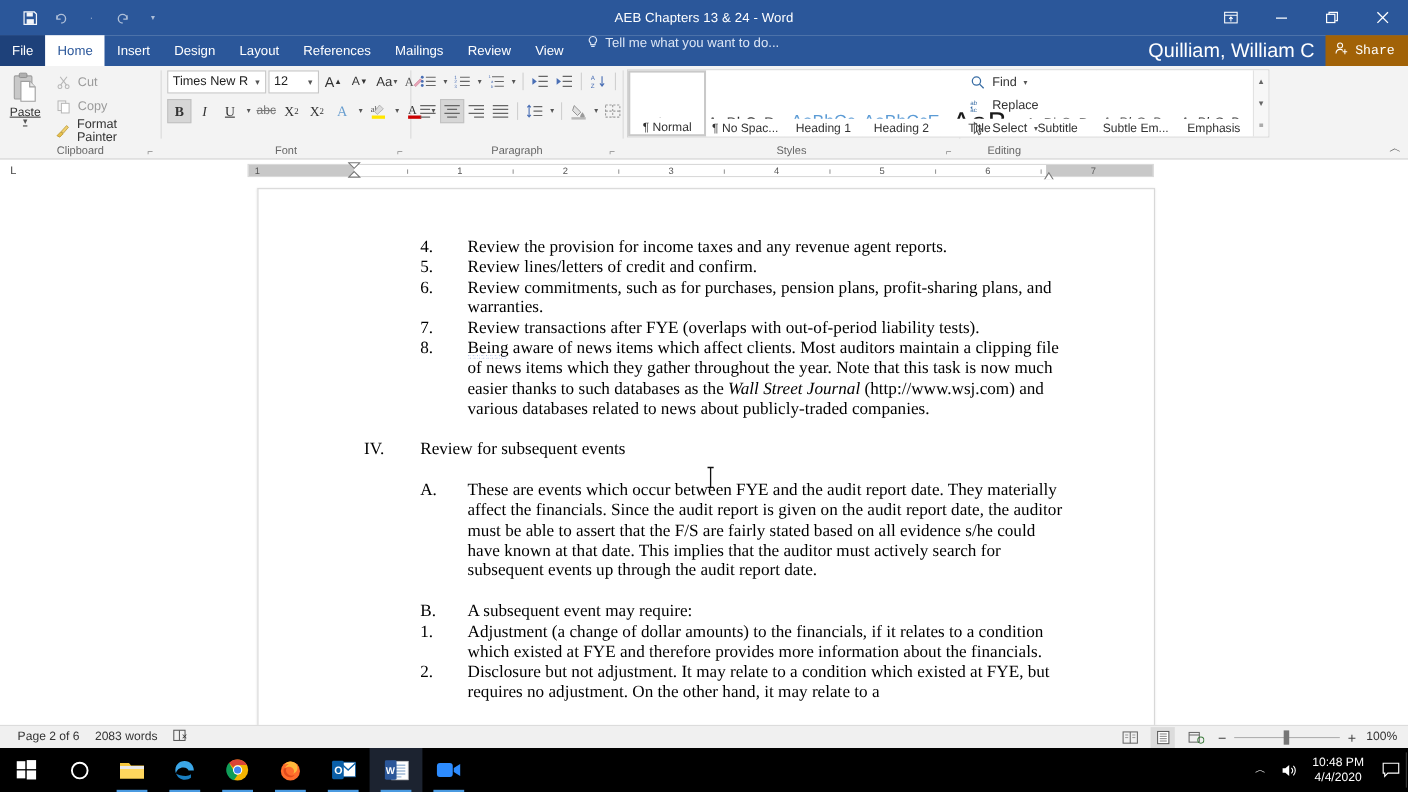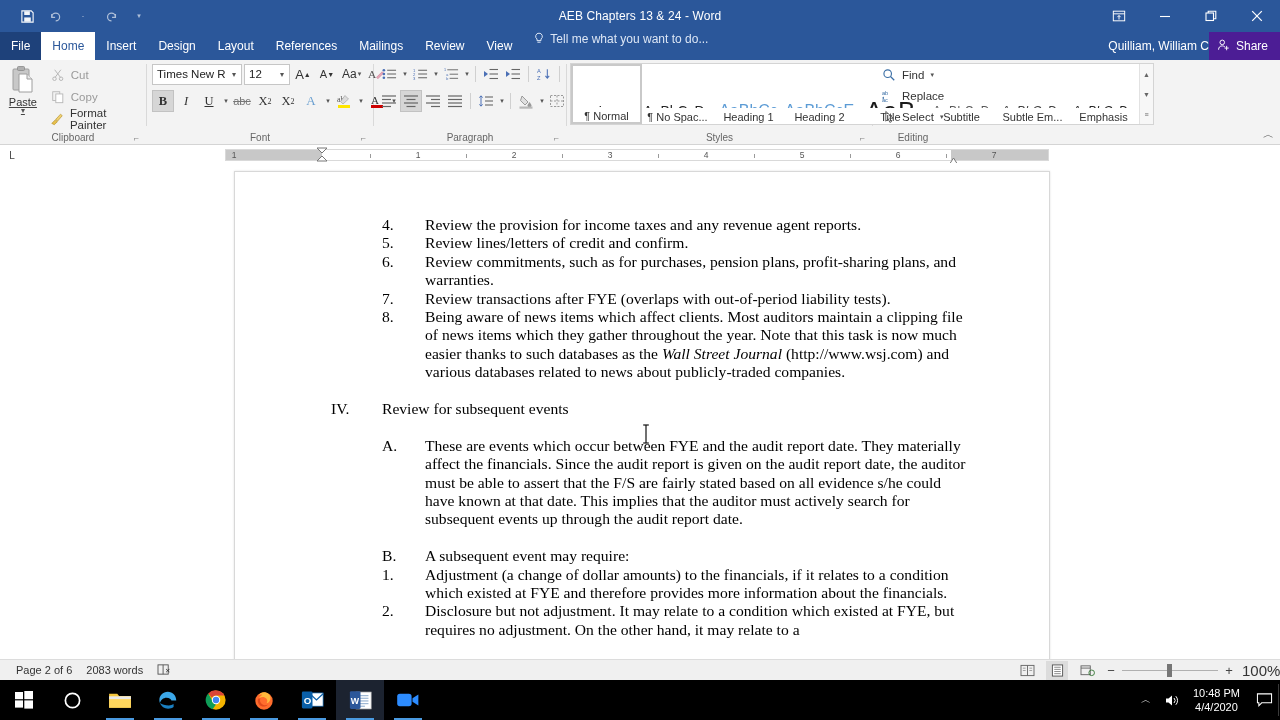--- a/index.html
+++ b/index.html
@@ -46,24 +46,24 @@
   }
   .tab.file { background: #1e417a; }
   .tab.active { background: #ffffff; color: #2b579a; }
   .tellme {
     display: flex; gap: 5px; padding: 0 10px; height: 28px;
     font-size: 12px; color: #dce6f5; font-style: normal;
   }
   .tab-right {
     position: absolute; right: 0; top: 0; height: 28px; display: flex; align-items: center;
   }
-  .username { font-size: 12px; color: #ffffff; }
+  .username { font-size: 18px; color: #ffffff; padding-right: 10px; }
   .sharebtn {
     display: flex; align-items: center; gap: 5px; height: 28px; padding: 0 12px 0 8px;
-    background: #4c1d95; font-size: 12px; color: #ffffff;
+    background: #a16207; font-size: 12px; color: #ffffff; font-family: Liberation Mono, monospace;
   }
 
   
   .ribbon {
     position: absolute; top: 60px; left: 0; width: 1280px; height: 85px;
     background: #f3f3f3; border-bottom: 1px solid #d4d4d4;
     display: flex; align-items: stretch;
   }
   .group { position: relative; display: flex; flex-direction: column; height: 85px; }
   .group-body { flex: 1; display: flex; align-items: flex-start; padding-top: 3px; }
@@ -210,21 +210,21 @@
   .sb-left { display: flex; align-items: center; gap: 14px; padding-left: 16px; }
   .sb-right { position: absolute; right: 6px; display: flex; align-items: center; gap: 8px; }
   .viewbtn { width: 22px; height: 19px; display: flex; align-items: center; justify-content: center; color: #555; }
   .viewbtn.active { background: #dcdcdc; }
   .zoom-slider { display: flex; align-items: center; gap: 6px; }
   .zs-track { position: relative; width: 96px; height: 14px; display: flex; align-items: center; }
   .zs-line { position: absolute; left: 0; right: 0; height: 1px; background: #b0b0b0; }
   .zs-mid { position: absolute; left: 48px; width: 1px; height: 7px; background: #9a9a9a; }
   .zs-thumb { position: absolute; left: 45px; width: 5px; height: 13px; background: #767676; }
   .zs-sign { font-size: 13px; color: #444; width: 10px; text-align: center; }
-  .zoom-val { font-size: 15px; color: #333; width: 32px; text-align: left; }
+  .zoom-val { font-size: 11px; color: #333; width: 32px; text-align: left; }
 
   
   .taskbar {
     position: absolute; top: 680px; left: 0; width: 1280px; height: 40px;
     background: #000000; display: flex; align-items: center;
   }
   .tb-item {
     width: 48px; height: 40px; display: flex; align-items: center; justify-content: center;
     position: relative;
   }

